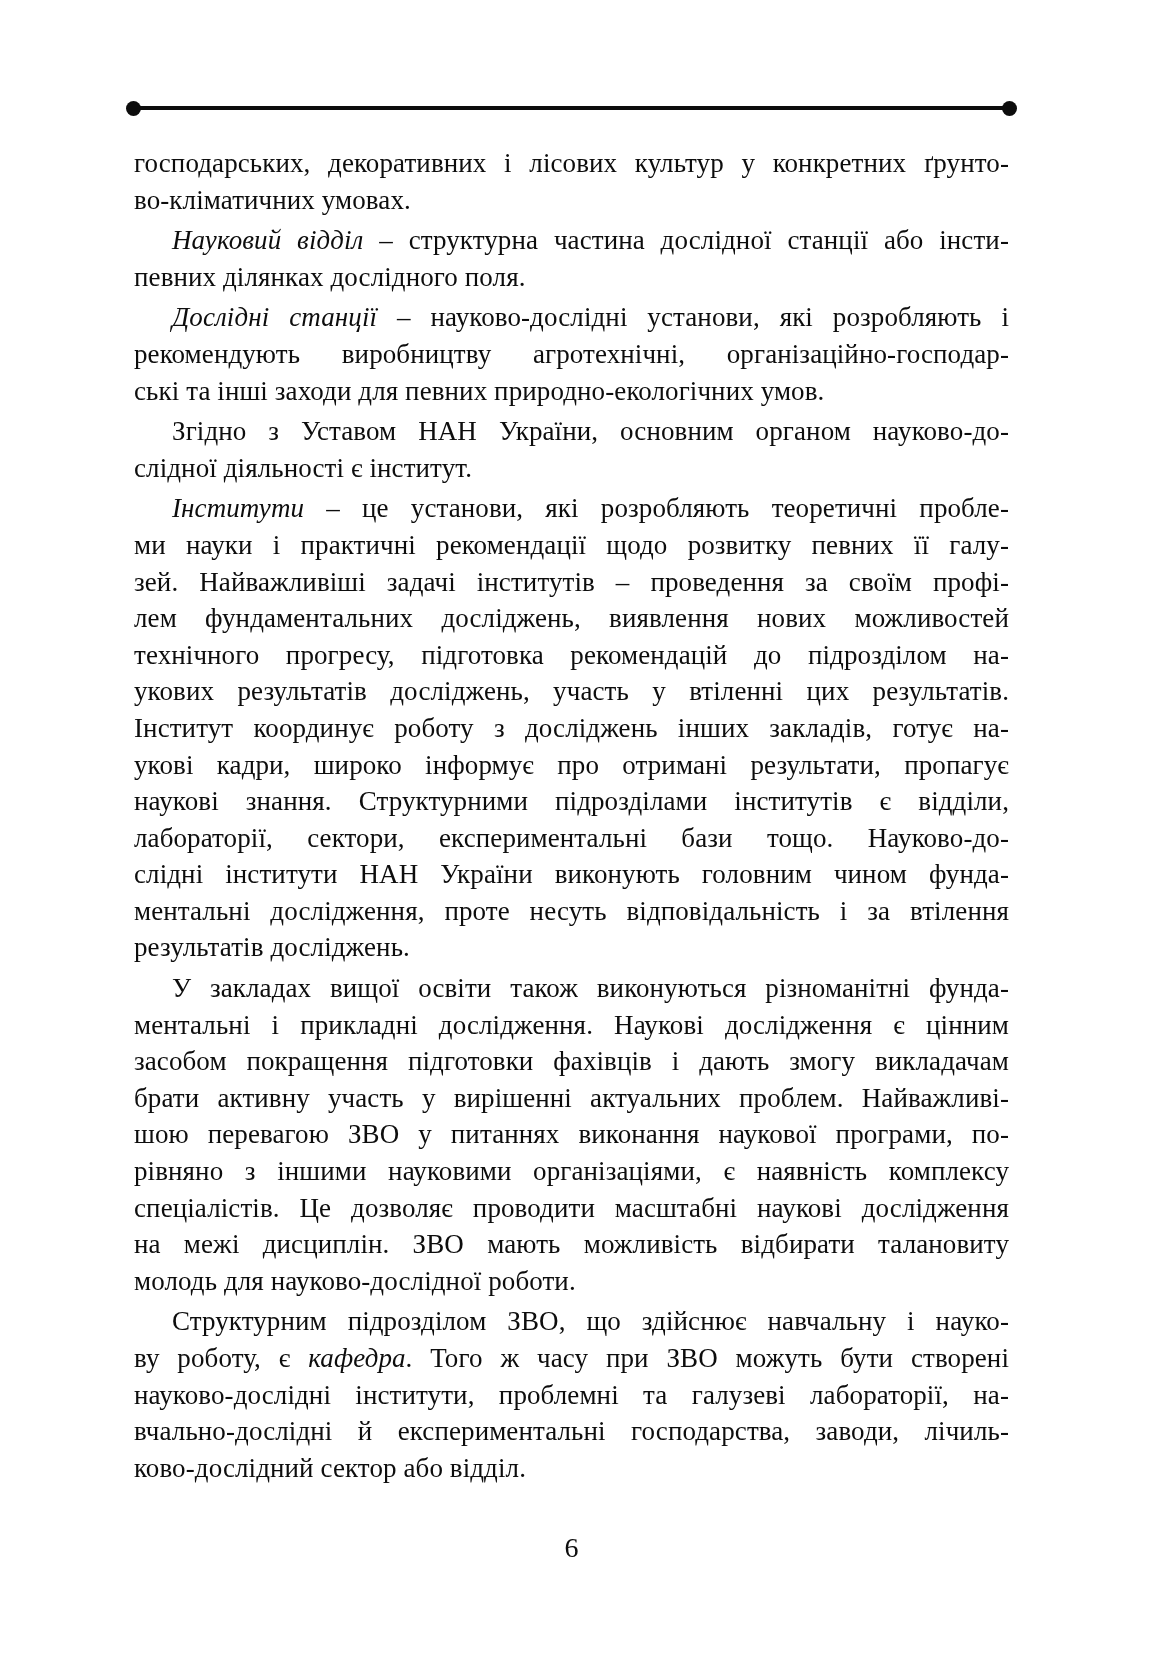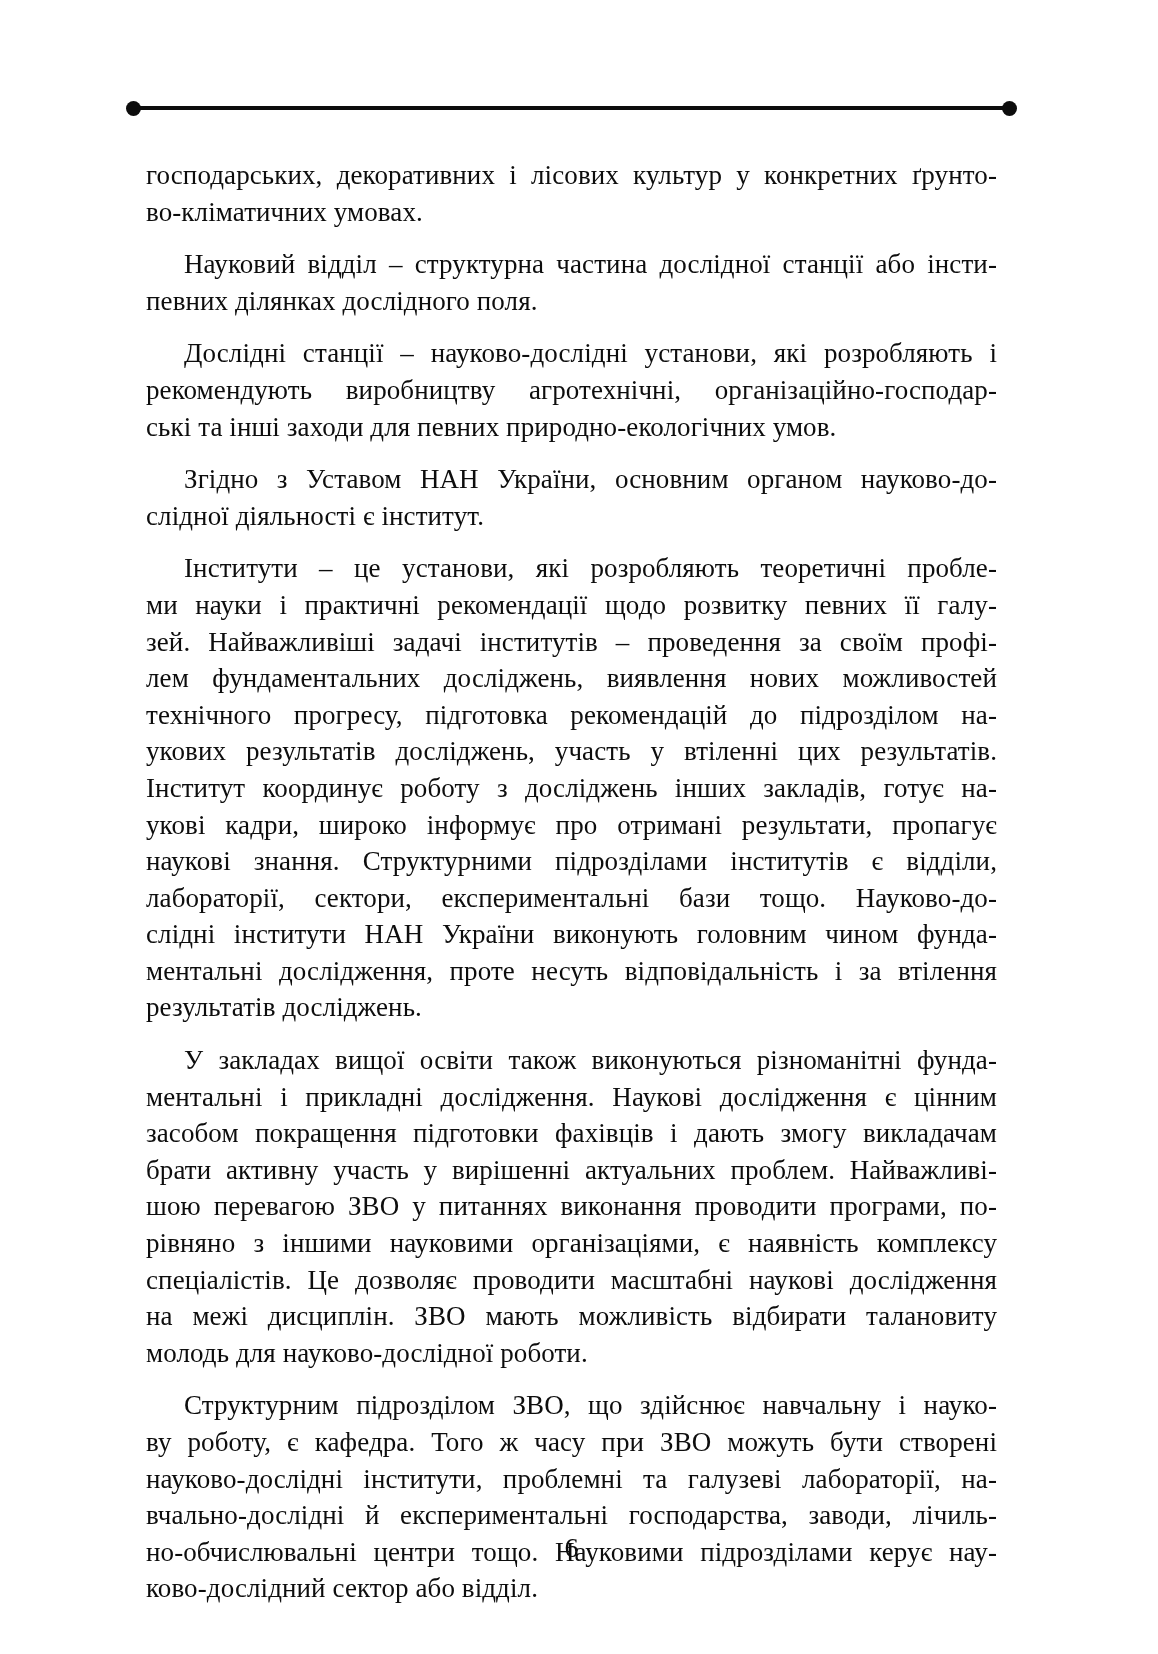--- a/index.html
+++ b/index.html
@@ -40,29 +40,29 @@
 
   .text-body {
     position: absolute;
     left: 130px;
     top: 141px;
     width: 883px;
     font-size: 27px;
     line-height: 36.6px;
     letter-spacing: 0.1px;
   }
-  .paragraph { margin: 16px; }
+  .paragraph { margin: 4px; }
   .line {
     text-align: justify;
     text-align-last: justify;
     white-space: normal;
   }
   .line.lastline { text-align-last: left; }
   .paragraph.indent .line.firstline { padding-left: 38px; }
-  .it { }
+  .it { font-style: italic; }
 
   .page-number {
     position: absolute;
     top: 1530px;
     left: 130px;
     width: 883px;
     text-align: center;
     font-size: 28px;
     line-height: 36px;
   }
@@ -108,31 +108,30 @@
         <div class="line"><span>лабораторії, сектори, експериментальні бази тощо. Науково-до-</span></div>
         <div class="line"><span>слідні інститути НАН України виконують головним чином фунда-</span></div>
         <div class="line"><span>ментальні дослідження, проте несуть відповідальність і за втілення</span></div>
         <div class="line lastline"><span>результатів досліджень.</span></div>
       </div>
       <div class="paragraph indent">
         <div class="line firstline"><span>У закладах вищої освіти також виконуються різноманітні фунда-</span></div>
         <div class="line"><span>ментальні і прикладні дослідження. Наукові дослідження є цінним</span></div>
         <div class="line"><span>засобом покращення підготовки фахівців і дають змогу викладачам</span></div>
         <div class="line"><span>брати активну участь у вирішенні актуальних проблем. Найважливі-</span></div>
-        <div class="line"><span>шою перевагою ЗВО у питаннях виконання проводити програми, по-</span></div>
+        <div class="line"><span>шою перевагою ЗВО у питаннях виконання наукової програми, по-</span></div>
         <div class="line"><span>рівняно з іншими науковими організаціями, є наявність комплексу</span></div>
         <div class="line"><span>спеціалістів. Це дозволяє проводити масштабні наукові дослідження</span></div>
         <div class="line"><span>на межі дисциплін. ЗВО мають можливість відбирати талановиту</span></div>
         <div class="line lastline"><span>молодь для науково-дослідної роботи.</span></div>
       </div>
       <div class="paragraph indent">
         <div class="line firstline"><span>Структурним підрозділом ЗВО, що здійснює навчальну і науко-</span></div>
         <div class="line"><span>ву роботу, є </span><span class="it">кафедра</span><span>. Того ж часу при ЗВО можуть бути створені</span></div>
         <div class="line"><span>науково-дослідні інститути, проблемні та галузеві лабораторії, на-</span></div>
         <div class="line"><span>вчально-дослідні й експериментальні господарства, заводи, лічиль-</span></div>
-        <div class="line"><span>но-обчислювальні центри тощо. Науковими підрозділами керує нау-</span></div>
         <div class="line lastline"><span>ково-дослідний сектор або відділ.</span></div>
       </div>
     </div>
 
   <div class="page-number">6</div>
 
 </div>
 
 </body></html>

